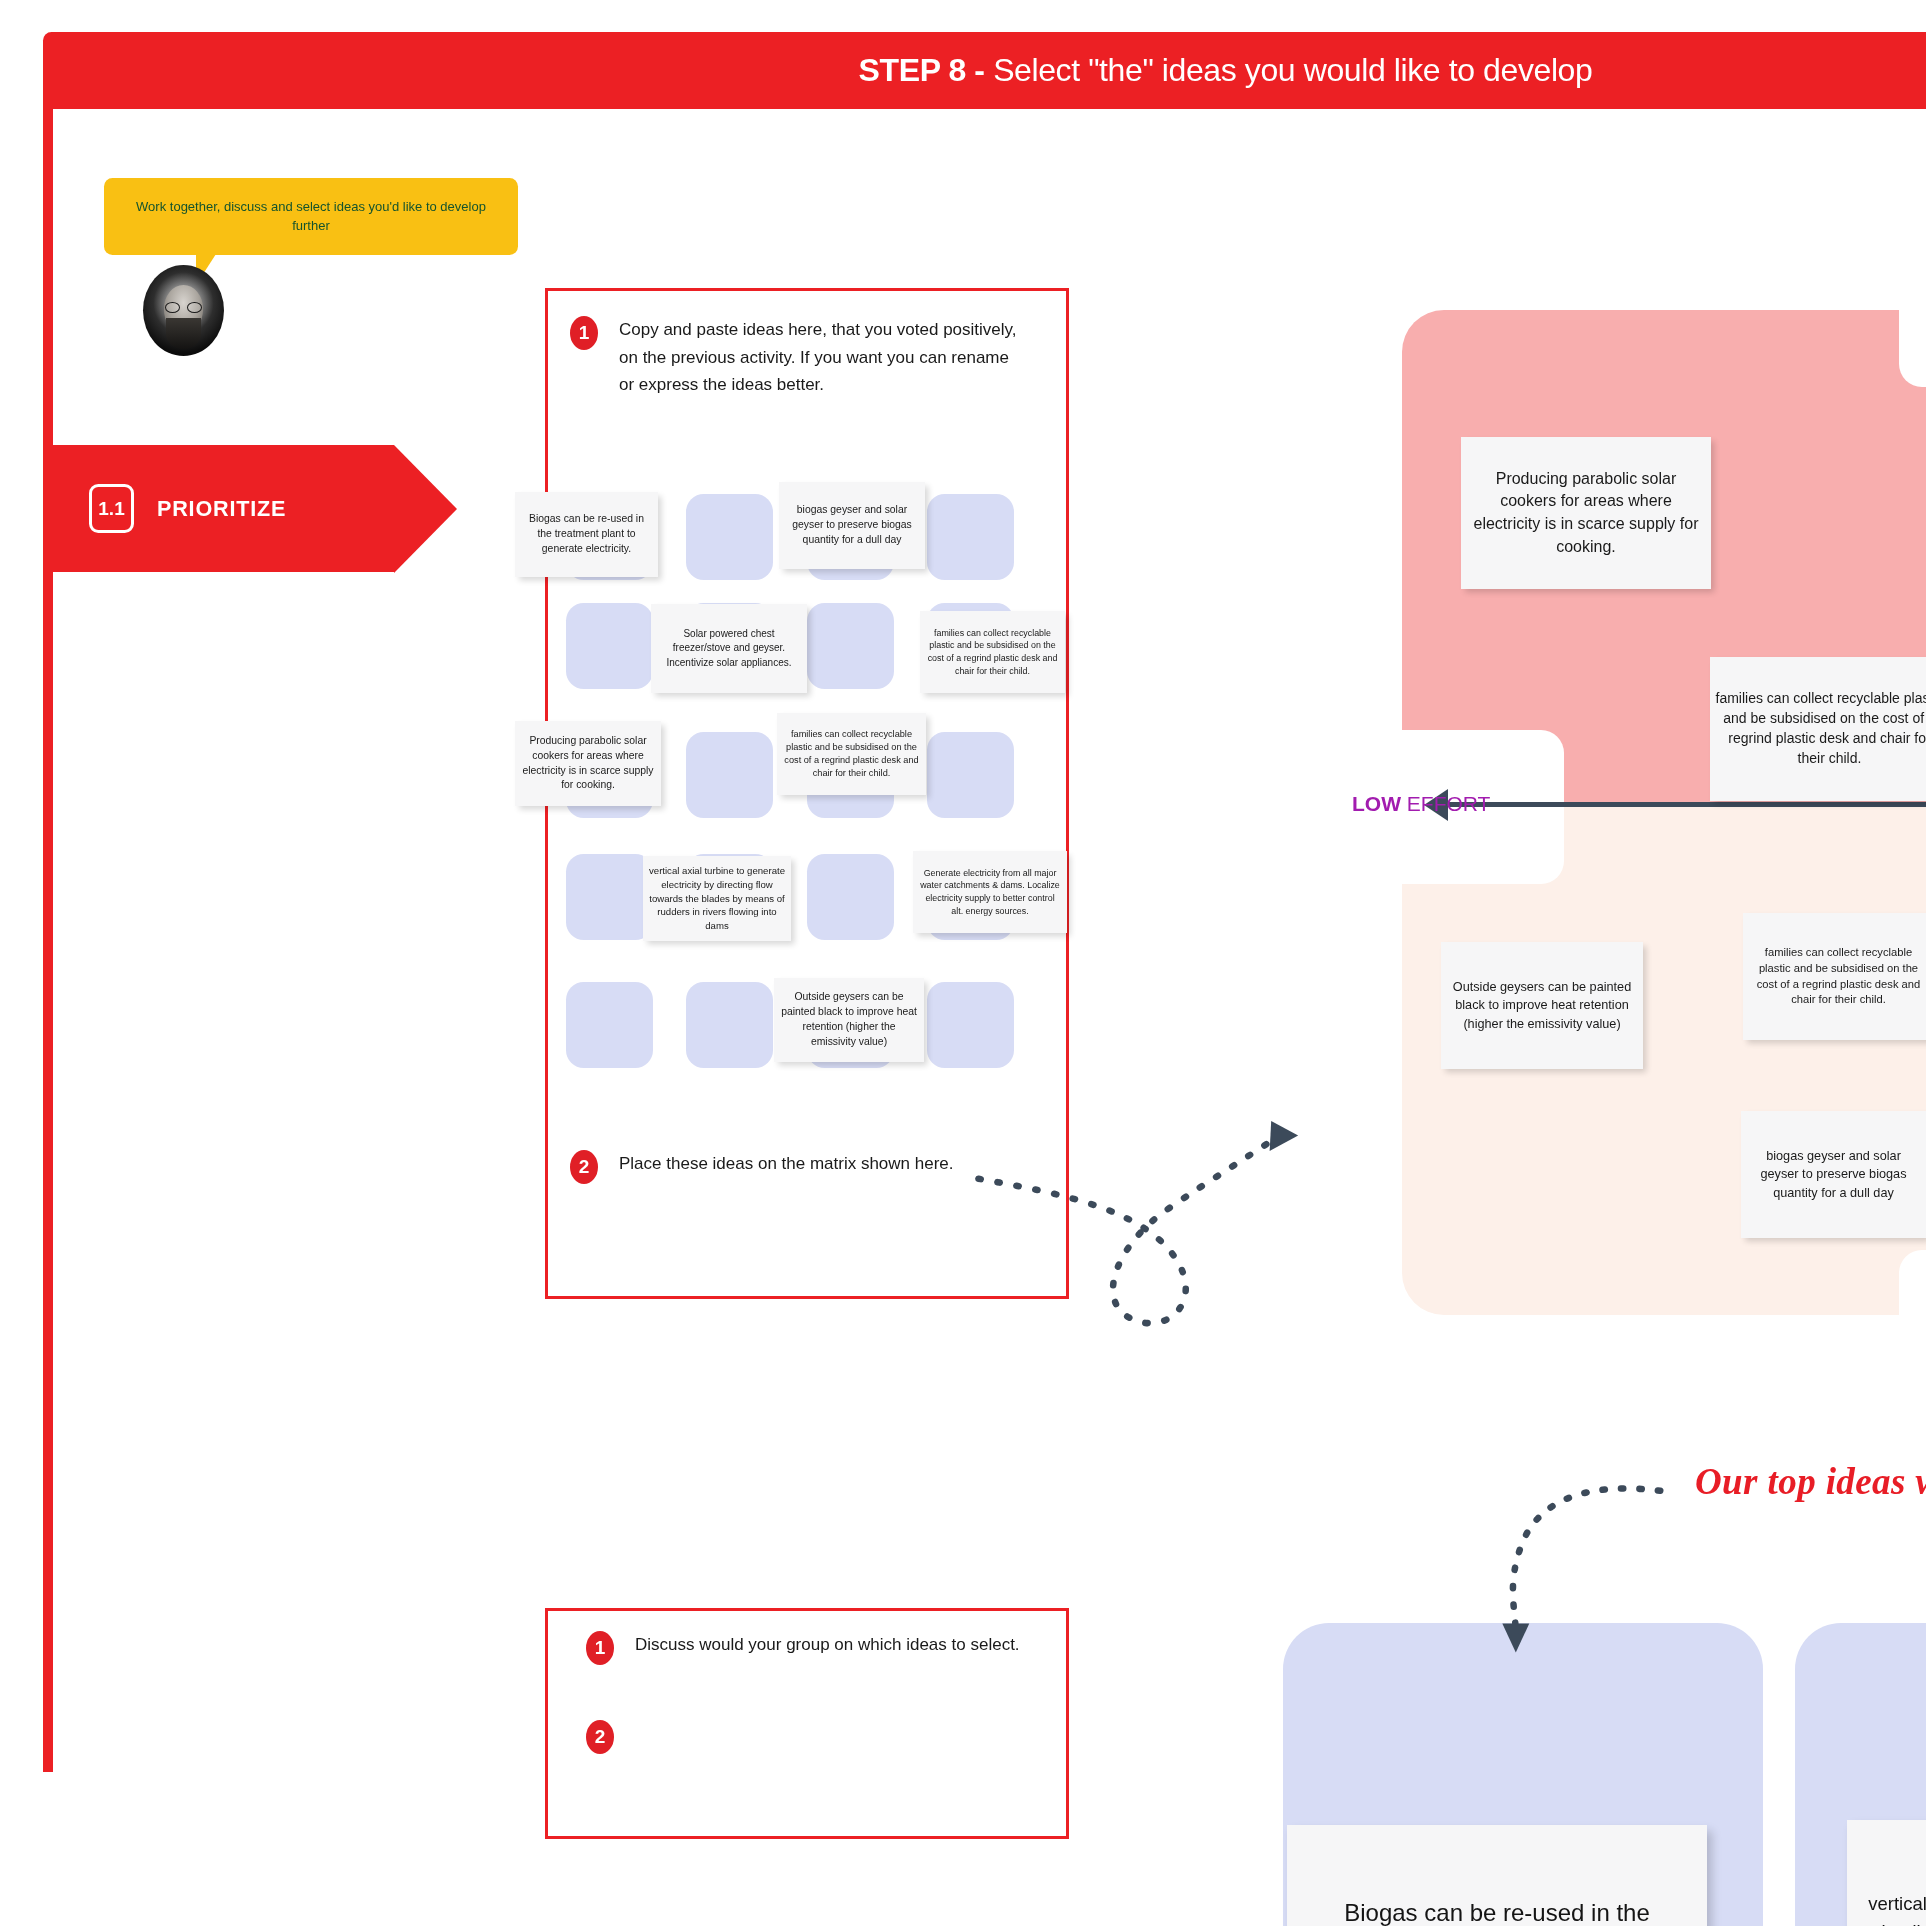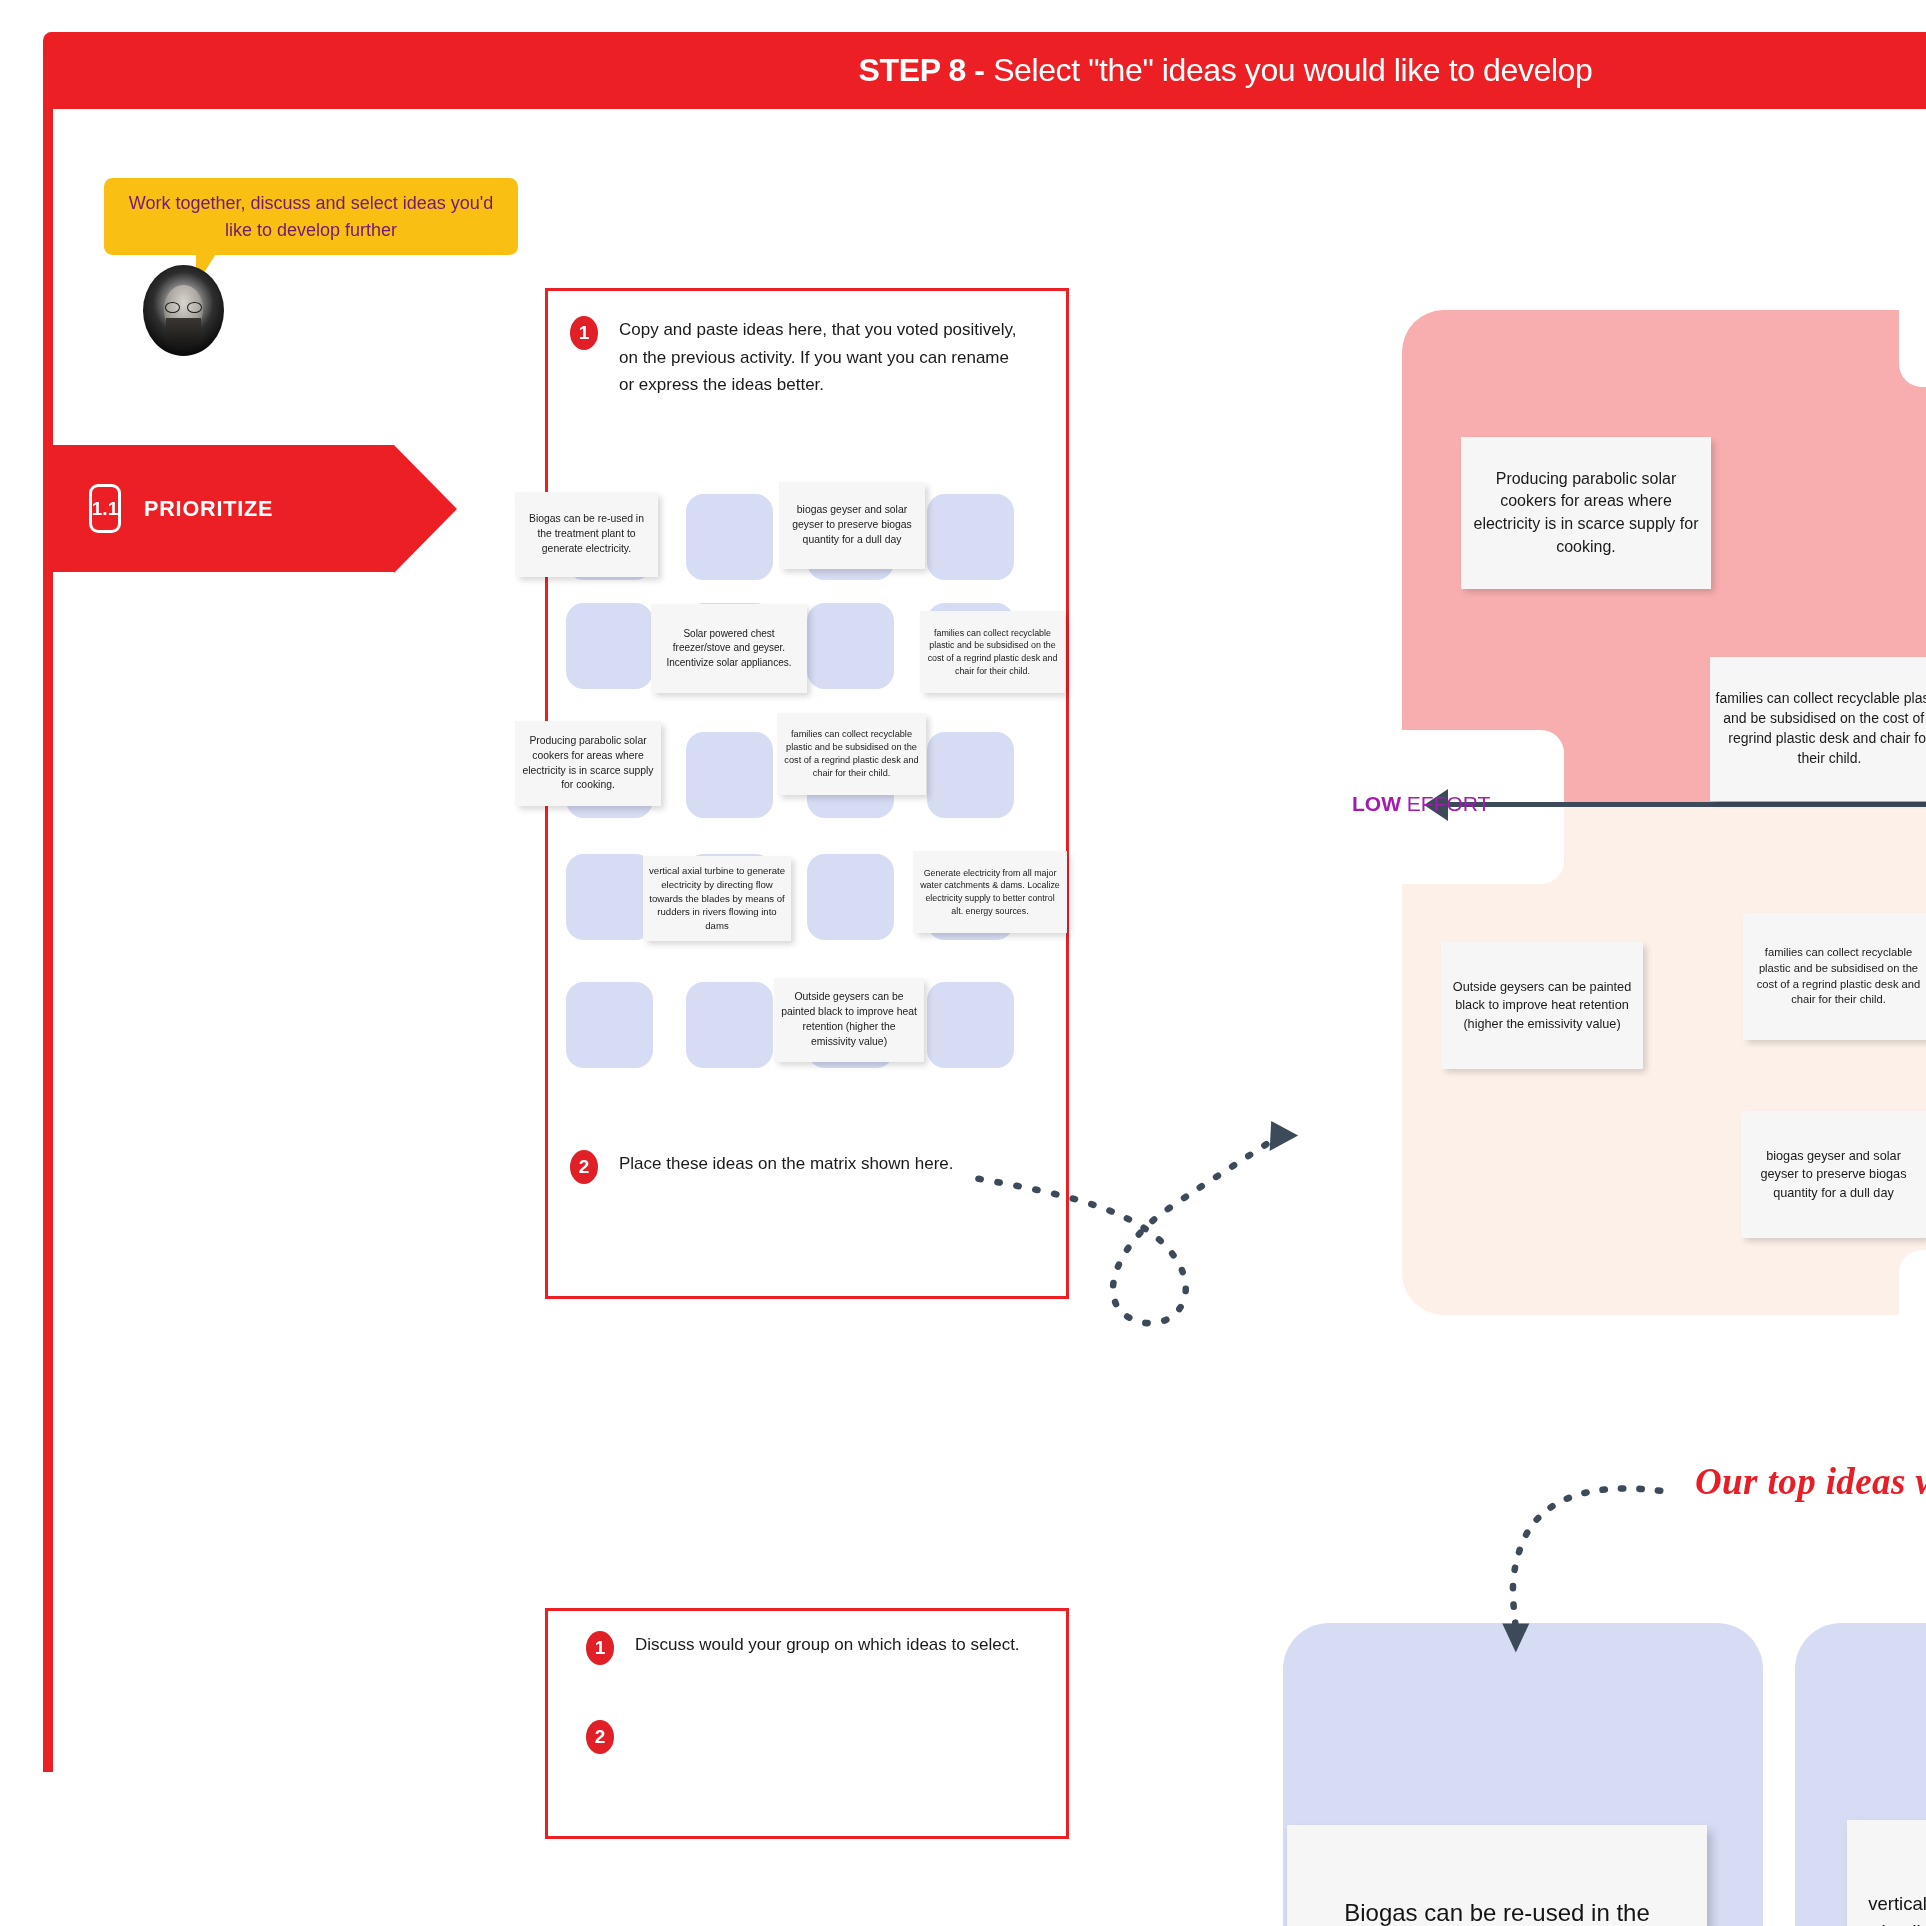--- a/index.html
+++ b/index.html
@@ -25,21 +25,21 @@
     background: #ec2024;
   }
 
   
   .bubble {
     position: absolute; left: 104px; top: 178px; width: 414px; height: 77px;
     background: #f9c013; border-radius: 8.5px;
     display: flex; align-items: center; justify-content: center; padding: 0 13px;
   }
   .bubble-text {
-    color: #701a75; font-size: 18px; line-height: 1.45; text-align: center;
+    color: #14532d; font-size: 13px; line-height: 1.45; text-align: center;
     font-family: "Liberation Sans Narrow", "Liberation Sans", sans-serif;
   }
   .bubble-tail {
     position: absolute; left: 196px; top: 254px; width: 0; height: 0;
     border-left: 20px solid #f9c013;
     border-bottom: 31px solid transparent;
   }
   .avatar {
     position: absolute; left: 143px; top: 265px; width: 81px; height: 91px;
     border-radius: 50%; overflow: hidden;
@@ -71,21 +71,21 @@
     display: flex; align-items: center;
   }
   .chevron::after {
     content: ""; position: absolute; right: -63px; top: 0;
     width: 0; height: 0;
     border-left: 63px solid #ec2024;
     border-top: 64px solid transparent;
     border-bottom: 64px solid transparent;
   }
   .chev-num {
-    margin-left: 46px; width: 32px; height: 49px;
+    margin-left: 46px; width: 45px; height: 49px;
     border: 3.1px solid #fff; border-radius: 9.2px;
     color: #fff; font-size: 19px; font-weight: 700;
     display: flex; align-items: center; justify-content: center;
     font-family: "Liberation Sans Narrow", "Liberation Sans", sans-serif;
   }
   .chev-label {
     margin-left: 23px; color: #fff; font-size: 21.6px; font-weight: 700;
     letter-spacing: 0.8px;
     font-family: "Liberation Sans Narrow", "Liberation Sans", sans-serif;
   }

